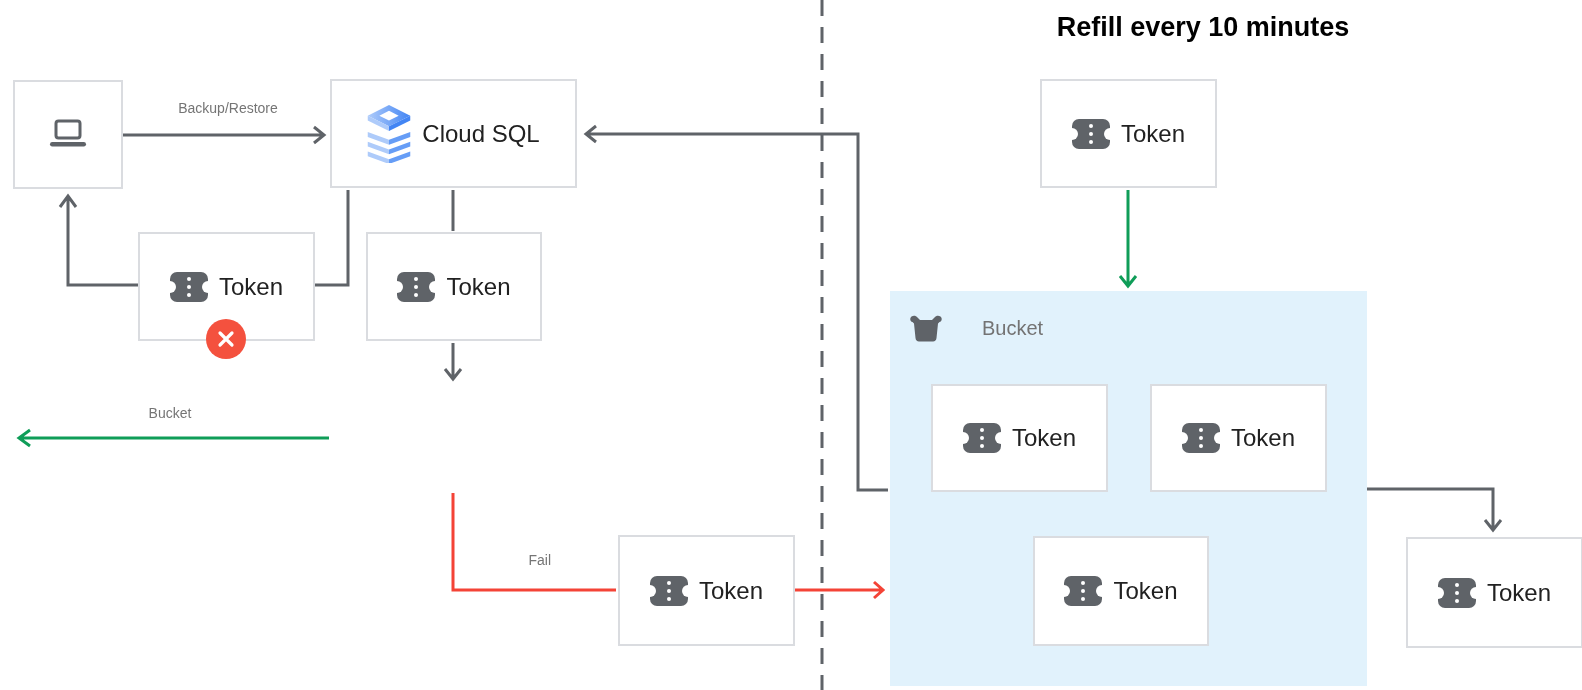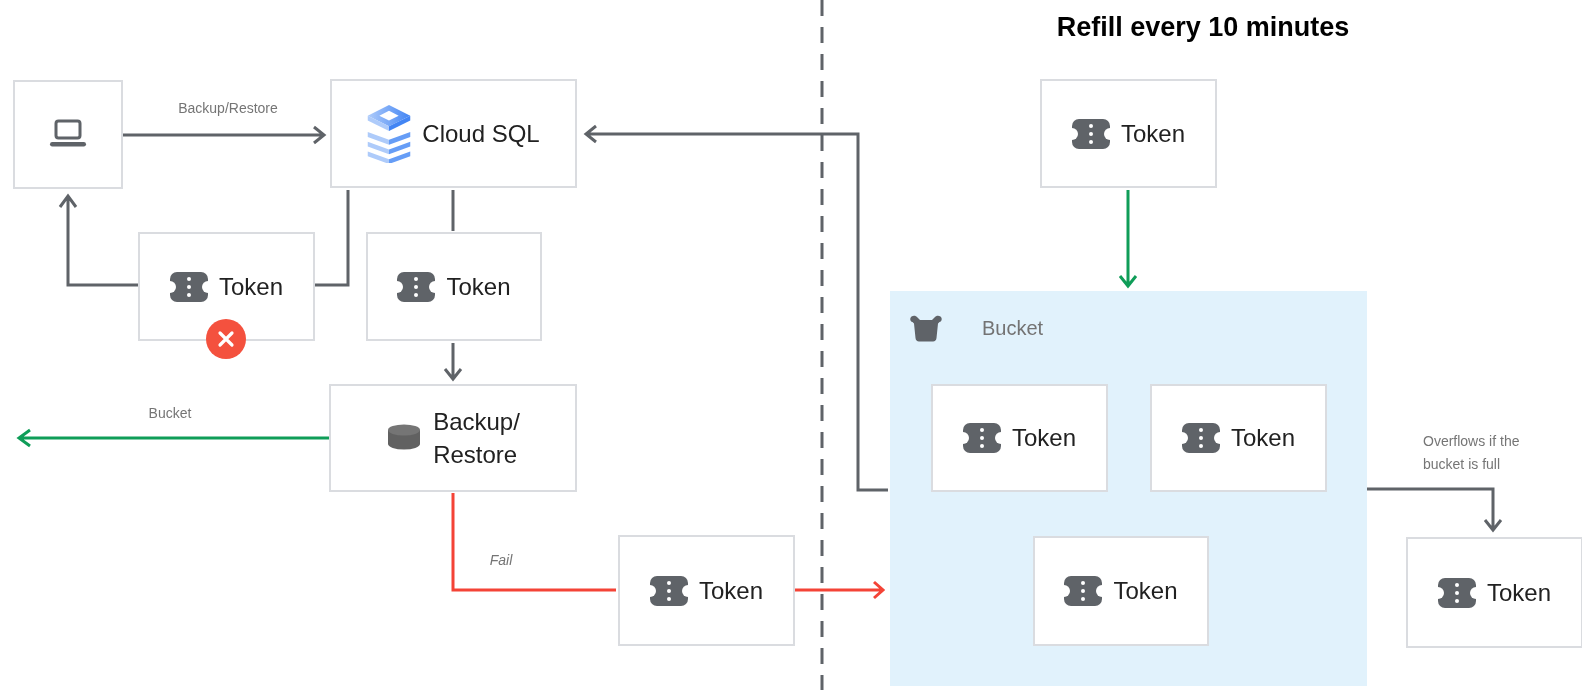--- a/index.html
+++ b/index.html
@@ -91,25 +91,21 @@
 
     <path d="M453,493 L453,590 L616,590" stroke="#F44336" stroke-width="3" fill="none"></path>
 
     <path d="M795,590 L882,590 M874,582 L883,590 L874,598" stroke="#F44336" stroke-width="3" fill="none"></path>
   </svg>
 
   <div id="diagram-title">Refill every 10 minutes</div>
 
   <div class="edge-label" style="left:128px;top:100px;width:200px;text-align:center;">Backup/Restore</div>
   <div class="edge-label" style="left:70px;top:405px;width:200px;text-align:center;">Bucket</div>
-  <div class="edge-label" style="left:451px;top:552px;width:100px;text-align:center;font-style:italic;">Fail</div>
-  <div class="edge-label" style="left:1423px;top:430px;line-height:23px;">
-    <div>Overflows if the</div>
-    <div>bucket is full</div>
-  </div>
+  <div class="edge-label" style="left:451px;top:552px;width:100px;text-align:right;">Fail</div>
 
   <div class="node" style="left:13px;top:80px;width:110px;height:109px;">
     <svg width="44" height="32" viewBox="0 0 44 32">
       <rect x="10" y="2" width="24" height="17" rx="2.5" fill="none" stroke="#5F6368" stroke-width="3"></rect>
       <rect x="4" y="23" width="36" height="4.5" rx="2.2" fill="#5F6368"></rect>
     </svg>
   </div>
 
   <div class="node" style="left:330px;top:79px;width:247px;height:109px;">
     <svg width="44" height="58" viewBox="0 0 44 60">
@@ -144,30 +140,20 @@
     </svg>
   </div>
 
   <div class="node" style="left:366px;top:232px;width:176px;height:109px;">
     <span class="token-icon">
         <span class="dots"></span>
       </span>
     <span class="node-label">Token</span>
   </div>
 
-  <div class="node" style="left:329px;top:384px;width:248px;height:108px;">
-    <svg width="36" height="30" viewBox="0 0 36 30">
-      <path fill="#616161" d="M2 7 L2 21 A16 5.5 0 0 0 34 21 L34 7 Z"></path>
-      <ellipse cx="18" cy="7" rx="16" ry="5.5" fill="#757575"></ellipse>
-    </svg>
-    <span class="backup-label">
-      <div>Backup/</div>
-      <div>Restore</div>
-    </span>
-  </div>
 
   <div class="node" style="left:618px;top:535px;width:177px;height:111px;">
     <span class="token-icon">
         <span class="dots"></span>
       </span>
     <span class="node-label">Token</span>
   </div>
 
   <div class="node" style="left:1040px;top:79px;width:177px;height:109px;">
     <span class="token-icon">

